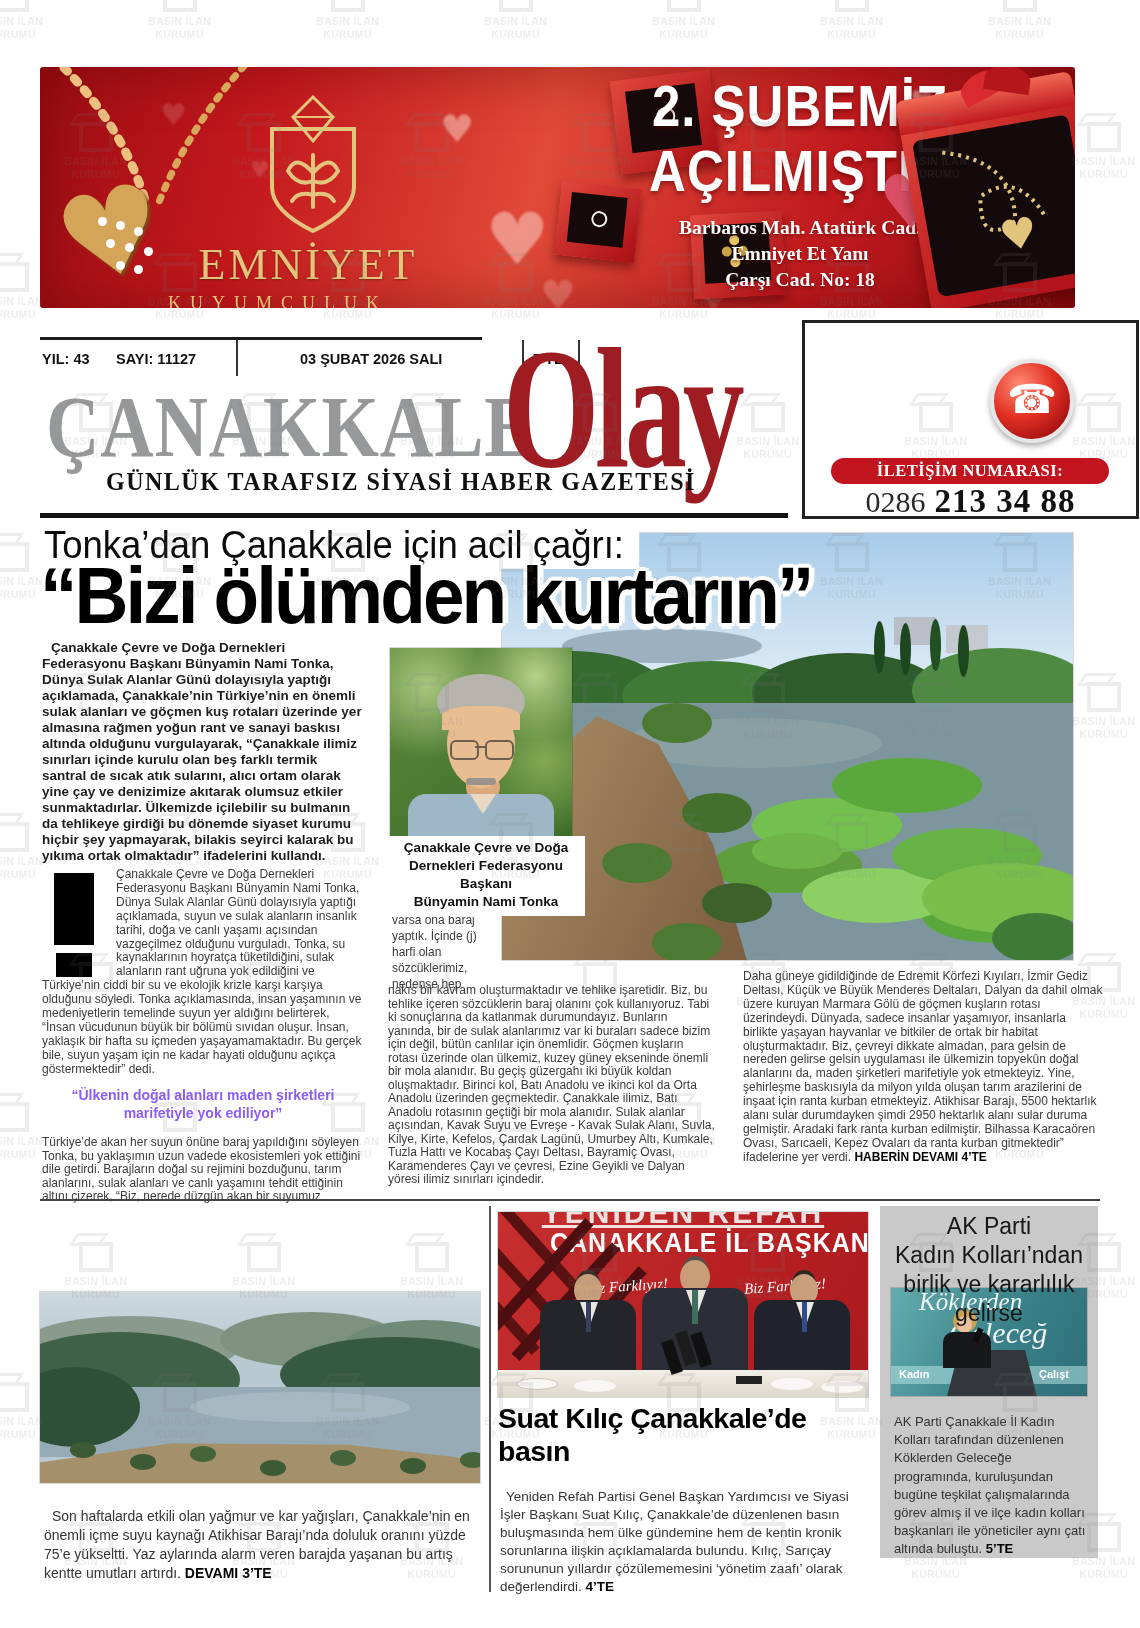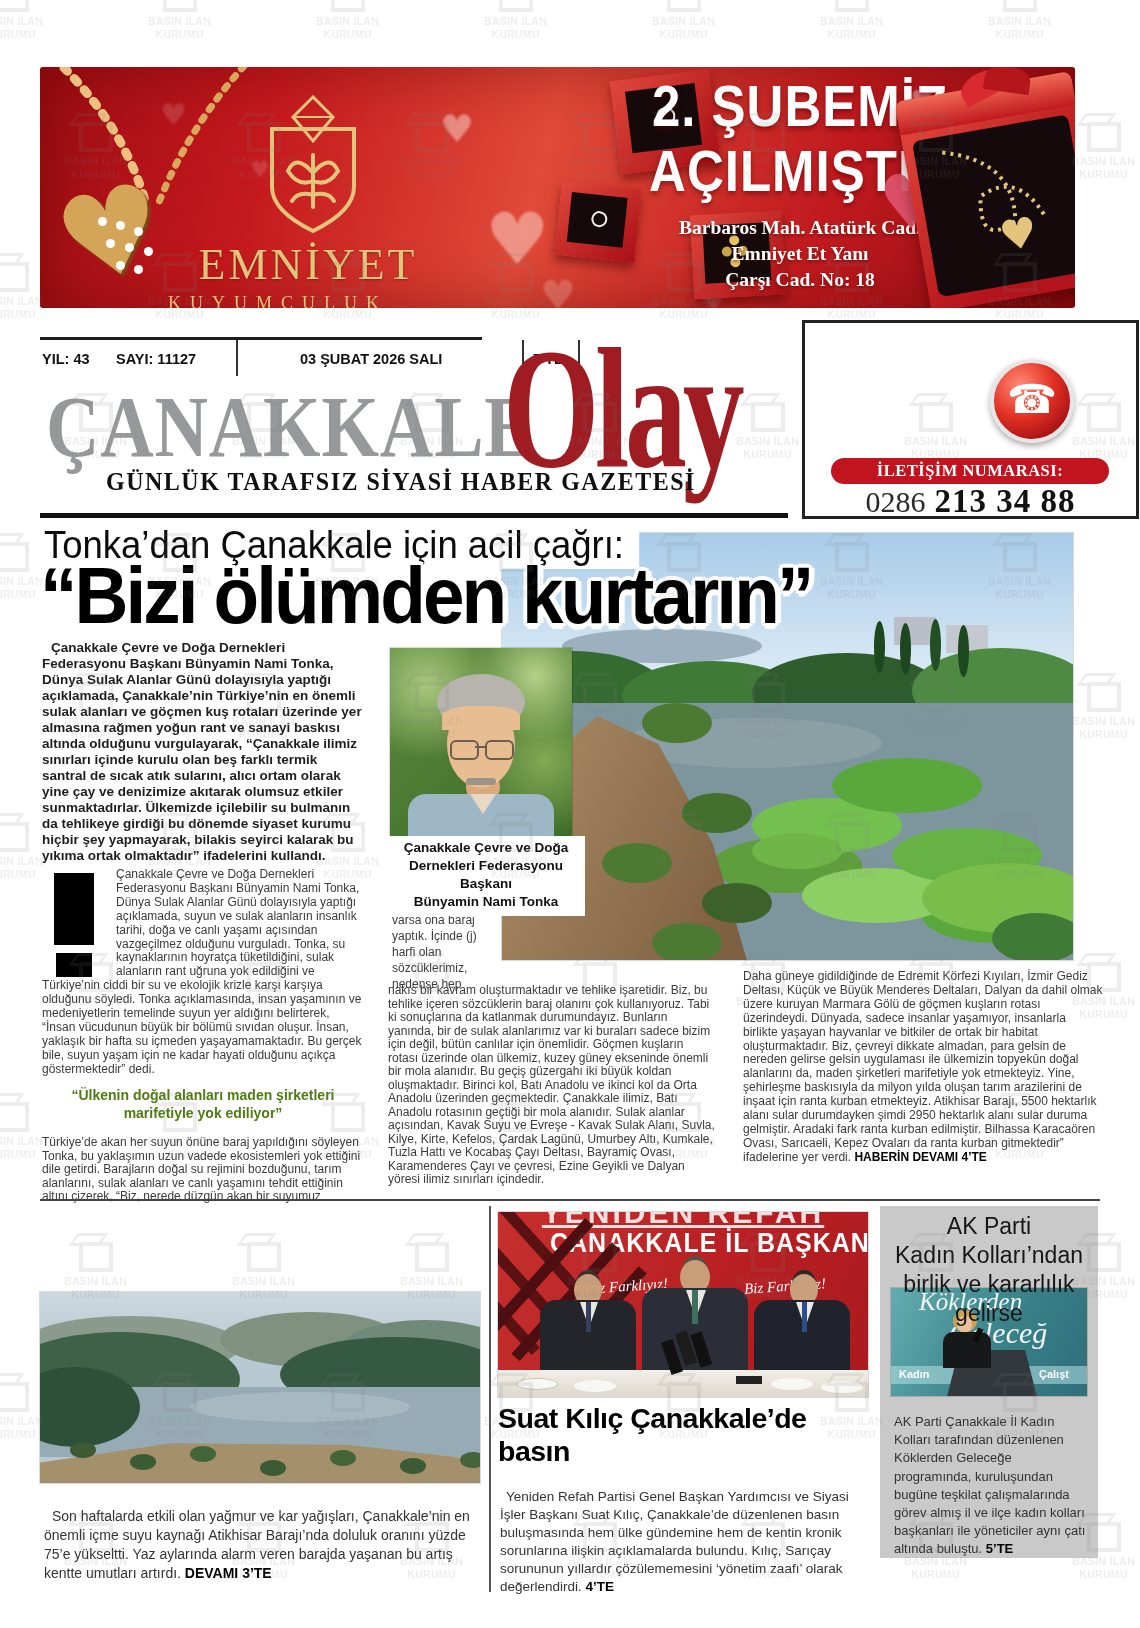--- a/index.html
+++ b/index.html
@@ -58,21 +58,21 @@
   .outline-w{text-shadow:-3px -3px 0 #fff,3px -3px 0 #fff,-3px 3px 0 #fff,3px 3px 0 #fff,
              -4px 0 0 #fff,4px 0 0 #fff,0 -4px 0 #fff,0 4px 0 #fff,0 6px 1px #fff,6px 0 1px #fff;}
   .photo{overflow:hidden;box-shadow:0 0 0 1px rgba(0,0,0,.15);}
   .caption{left:387px;top:836px;width:198px;background:#fff;z-index:4;text-align:center;
            font-weight:700;font-size:13.5px;line-height:18px;color:#111;padding:3px 0 5px;}
   .bodytxt{font-size:12px;line-height:13.9px;color:#3b3b3b;text-align:left;}
   .p1{left:42px;top:626px;width:322px;font-size:13.5px;line-height:16px;font-weight:700;color:#1e1e1e;text-indent:9px;}
   .p2{left:42px;top:868px;width:322px;}
   .bang{float:left;width:62px;height:104px;margin:5px 10px 2px 2px;position:relative;}
   .bang i{position:absolute;background:#000;display:block;}
-  .subhead{left:42px;top:1086px;width:322px;text-align:center;font-weight:700;font-size:14px;line-height:18px;color:#4d7c0f;}
+  .subhead{left:42px;top:1086px;width:322px;text-align:center;font-weight:700;font-size:14px;line-height:18px;color:#8b5cf6;}
   .p3{left:42px;top:1124px;width:322px;line-height:13.5px;}
   .c2n{left:392px;top:900px;width:106px;line-height:16px;}
   .c2{left:388px;top:972px;width:328px;line-height:13.5px;}
   .c3{left:743px;top:958px;width:360px;}
   .c3 b,.p-cont{font-weight:800;color:#000;}
   
   .div-h{left:40px;top:1199px;width:1060px;height:2px;background:#444;z-index:7;}
   .div-v{left:489px;top:1206px;width:2px;height:386px;background:#555;z-index:7;}
   .dam-head{left:42px;top:1208px;font-size:37px;font-weight:800;line-height:41px;letter-spacing:-.5px;color:#000;z-index:6;}
   .dam-body{left:44px;top:1493px;width:438px;font-size:14px;line-height:19px;color:#333;text-indent:8px;}

